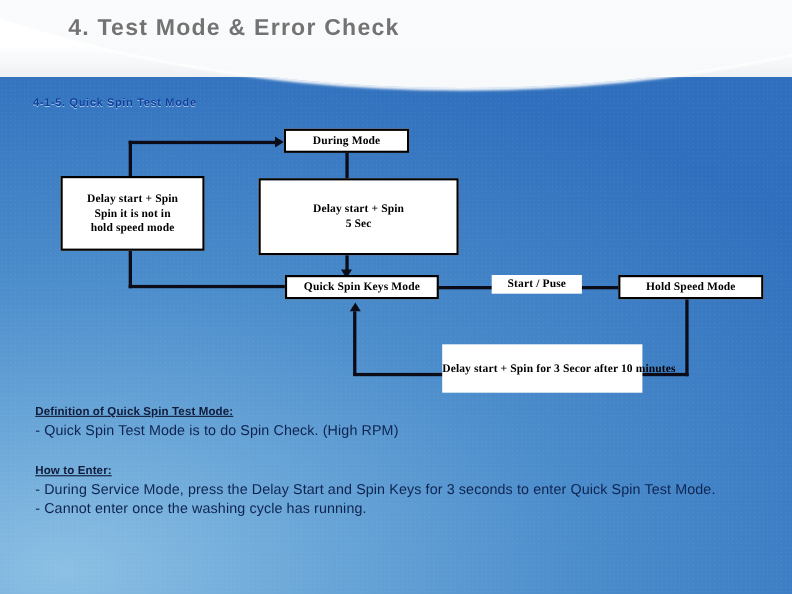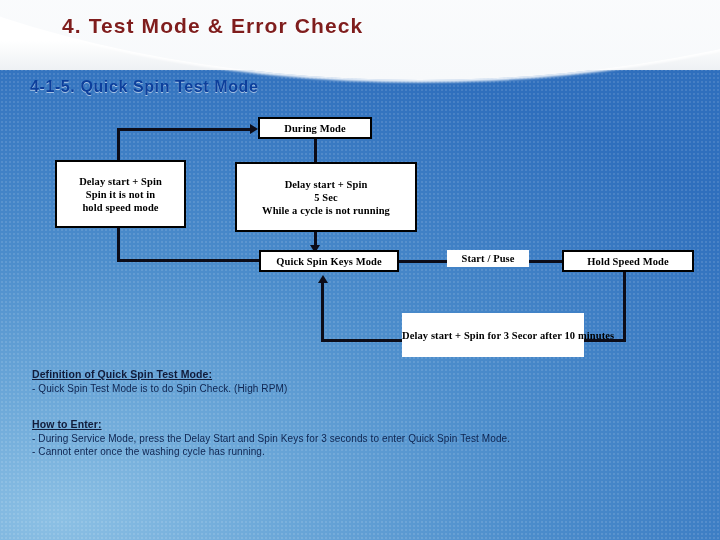--- a/index.html
+++ b/index.html
@@ -43,27 +43,27 @@
     width:1504px;height:744px;
     border-radius:50%;
     background:rgba(255,255,255,.55);
     filter:blur(1px);
   }
 
   
   .slide-title{
     position:absolute;left:62px;top:14px;
     font-size:21px;font-weight:bold;letter-spacing:1.1px;
-    color:#7f1d1d;
+    color:#737373;
     text-shadow:0 1px 0 #ffffff;
     white-space:nowrap;
   }
   .section-title{
-    position:absolute;left:30px;top:78px;
-    font-size:16px;font-weight:bold;letter-spacing:.6px;
+    position:absolute;left:30px;top:88px;
+    font-size:10px;font-weight:bold;letter-spacing:.6px;
     color:#0c3f9c;
     text-shadow:0 1px 0 rgba(255,255,255,.55);
     white-space:nowrap;
   }
 
   
   .node{
     position:absolute;background:#ffffff;border:2px solid #000000;
     box-sizing:border-box;
     display:flex;align-items:center;justify-content:center;
@@ -94,21 +94,21 @@
     border-bottom:8px solid #0c0c18;
   }
 
   
   .notes{position:absolute;left:32px;top:368px;width:660px;}
   .note-head{
     font-size:10.5px;font-weight:bold;color:#101b3a;
     margin:0 0 3px 0;letter-spacing:.1px;white-space:nowrap;text-decoration:underline;
   }
   .note-line{
-    font-size:10px;color:#0e2450;margin:0 0 2px 0;
+    font-size:13px;color:#0e2450;margin:0 0 2px 0;
     letter-spacing:.1px;white-space:nowrap;
   }
   .note-gap{height:22px;}
 </style>
 </head>
 <body>
 
 <div id="slide">
 
   <div class="bg-blue"></div>
@@ -145,21 +145,20 @@
 
   <div class="node" style="left:55px;top:160px;width:131px;height:68px;flex-direction:column;">
     <span class="ln">Delay start +  Spin</span>
     <span class="ln">Spin it is not in</span>
     <span class="ln">hold speed mode</span>
   </div>
 
   <div class="node" style="left:235px;top:162px;width:182px;height:70px;flex-direction:column;">
     <span class="ln">Delay start +  Spin</span>
     <span class="ln">5 Sec</span>
-    <span class="ln">While a cycle is not running</span>
   </div>
 
   <div class="node" style="left:259px;top:250px;width:140px;height:22px;">
     <span class="ln">Quick Spin Keys Mode</span>
   </div>
 
   <div class="node plain" style="left:447px;top:250px;width:82px;height:17px;">
     <span class="ln">Start / Puse</span>
   </div>
 

